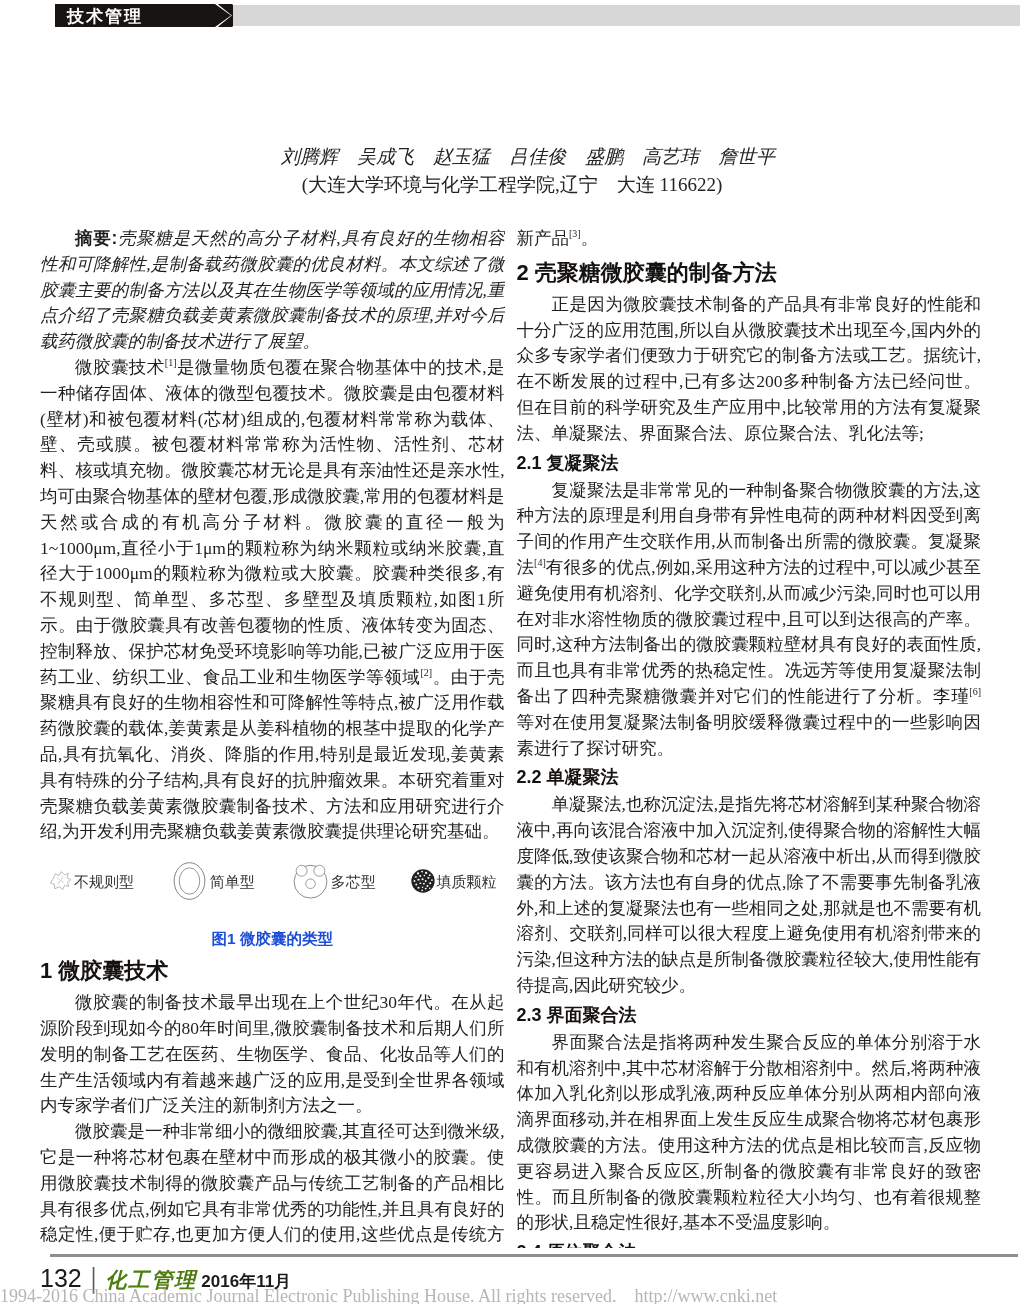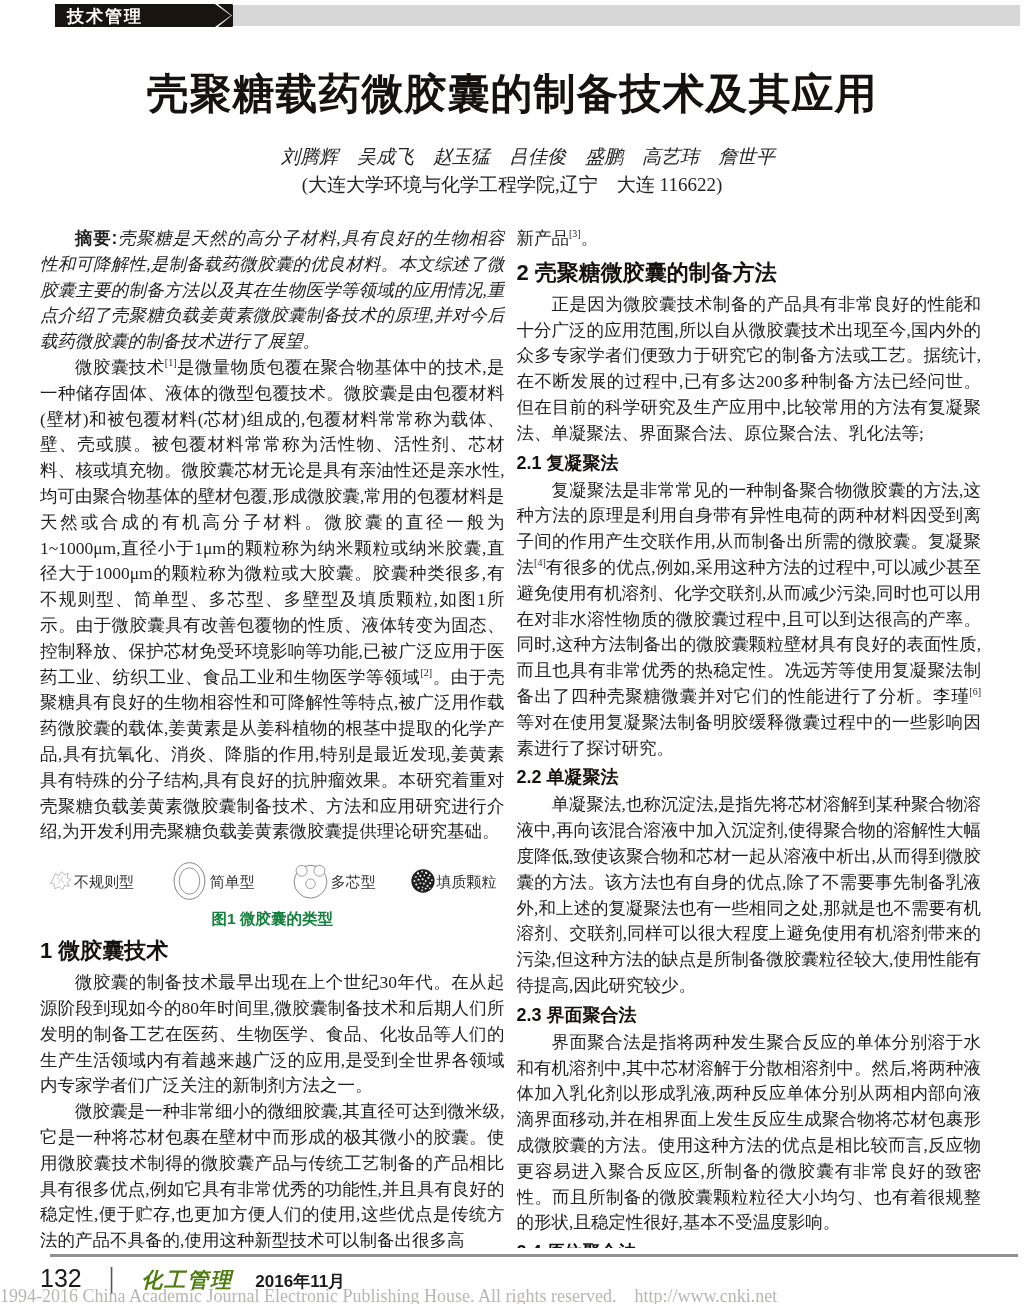--- a/index.html
+++ b/index.html
@@ -37,26 +37,26 @@
          font-size:18px;font-weight:bold;color:#151210;line-height:26px;}
 
   
   .figure{margin:8px 0 4px 0;}
   .shapes{display:flex;justify-content:space-between;align-items:flex-end;
           padding:0 8px;}
   .shape-item{display:flex;flex-direction:row;align-items:center;width:86px;}
   .shape-item svg{display:block;}
   .shape-label{font-size:15px;color:#333;margin-top:2px;white-space:nowrap;}
   .fig-caption{text-align:center;font-family:"Liberation Sans",sans-serif;
-         font-weight:bold;font-size:15.5px;margin-top:0;color:#15803d;}
+         font-weight:bold;font-size:15.5px;margin-top:20px;color:#1d4ed8;}
 
   
   .footer{position:absolute;left:0;right:0;bottom:0;height:50px;}
   .foot-rule{position:absolute;top:0;left:50px;right:6px;height:3px;background:#8f8f8f;}
-  .footline{position:absolute;top:10px;left:40px;display:flex;align-items:baseline;gap:22px;}
+  .footline{position:absolute;top:10px;left:40px;display:flex;align-items:baseline;gap:4px;}
   .page-num{font-family:"Liberation Sans",sans-serif;font-size:25px;color:#1b1b1b;}
   .foot-sep{font-size:22px;color:#555;font-weight:200;}
   .journal-name{font-family:"DejaVu Serif",serif;font-style:italic;font-weight:bold;
         font-size:21px;color:#4d7c0f;letter-spacing:2px;}
   .issue{font-family:"Liberation Sans",sans-serif;font-weight:bold;font-size:17px;color:#1b1b1b;}
   .copyright{position:absolute;bottom:-3px;left:-8px;right:0;white-space:pre;
         font-size:18px;color:#b9b6b0;}
 </style>
 </head>
 <body>
@@ -65,21 +65,20 @@
 
   <div class="topbar">
     <svg class="badge-svg" width="215" height="23" viewBox="0 0 215 23">
       <polygon points="0,0 160,0 176,11.5 160,23 0,23" fill="#181412"></polygon>
       <polyline points="166,-3 184,11.5 166,26" stroke="#181412" stroke-width="9" fill="none"></polyline>
       <text x="12" y="18" fill="#ffffff" font-family="Liberation Sans, sans-serif" font-size="17" font-weight="bold" letter-spacing="2">技术管理</text>
     </svg>
     <div class="graybar"></div>
   </div>
 
-  <div class="title">壳聚糖载药微胶囊的制备技术及其应用</div>
   <div class="authors">刘腾辉　吴成飞　赵玉猛　吕佳俊　盛鹏　高艺玮　詹世平</div>
   <div class="affiliation">(大连大学环境与化学工程学院,辽宁　大连 116622)</div>
 
   <div class="content">
 
     <div class="col">
       <p class="body abstract indent"><b>摘要:</b><span>壳聚糖是天然的高分子材料,具有良好的生物相容性和可降解性,是制备载药微胶囊的优良材料。本文综述了微胶囊主要的制备方法以及其在生物医学等领域的应用情况,重点介绍了壳聚糖负载姜黄素微胶囊制备技术的原理,并对今后载药微胶囊的制备技术进行了展望。</span></p>
       <p class="body indent">微胶囊技术<sup>[1]</sup>是微量物质包覆在聚合物基体中的技术,是一种储存固体、液体的微型包覆技术。微胶囊是由包覆材料(壁材)和被包覆材料(芯材)组成的,包覆材料常常称为载体、壁、壳或膜。被包覆材料常常称为活性物、活性剂、芯材料、核或填充物。微胶囊芯材无论是具有亲油性还是亲水性,均可由聚合物基体的壁材包覆,形成微胶囊,常用的包覆材料是天然或合成的有机高分子材料。微胶囊的直径一般为1~1000μm,直径小于1μm的颗粒称为纳米颗粒或纳米胶囊,直径大于1000μm的颗粒称为微粒或大胶囊。胶囊种类很多,有不规则型、简单型、多芯型、多壁型及填质颗粒,如图1所示。由于微胶囊具有改善包覆物的性质、液体转变为固态、控制释放、保护芯材免受环境影响等功能,已被广泛应用于医药工业、纺织工业、食品工业和生物医学等领域<sup>[2]</sup>。由于壳聚糖具有良好的生物相容性和可降解性等特点,被广泛用作载药微胶囊的载体,姜黄素是从姜科植物的根茎中提取的化学产品,具有抗氧化、消炎、降脂的作用,特别是最近发现,姜黄素具有特殊的分子结构,具有良好的抗肿瘤效果。本研究着重对壳聚糖负载姜黄素微胶囊制备技术、方法和应用研究进行介绍,为开发利用壳聚糖负载姜黄素微胶囊提供理论研究基础。</p>
 
       <div class="figure">

